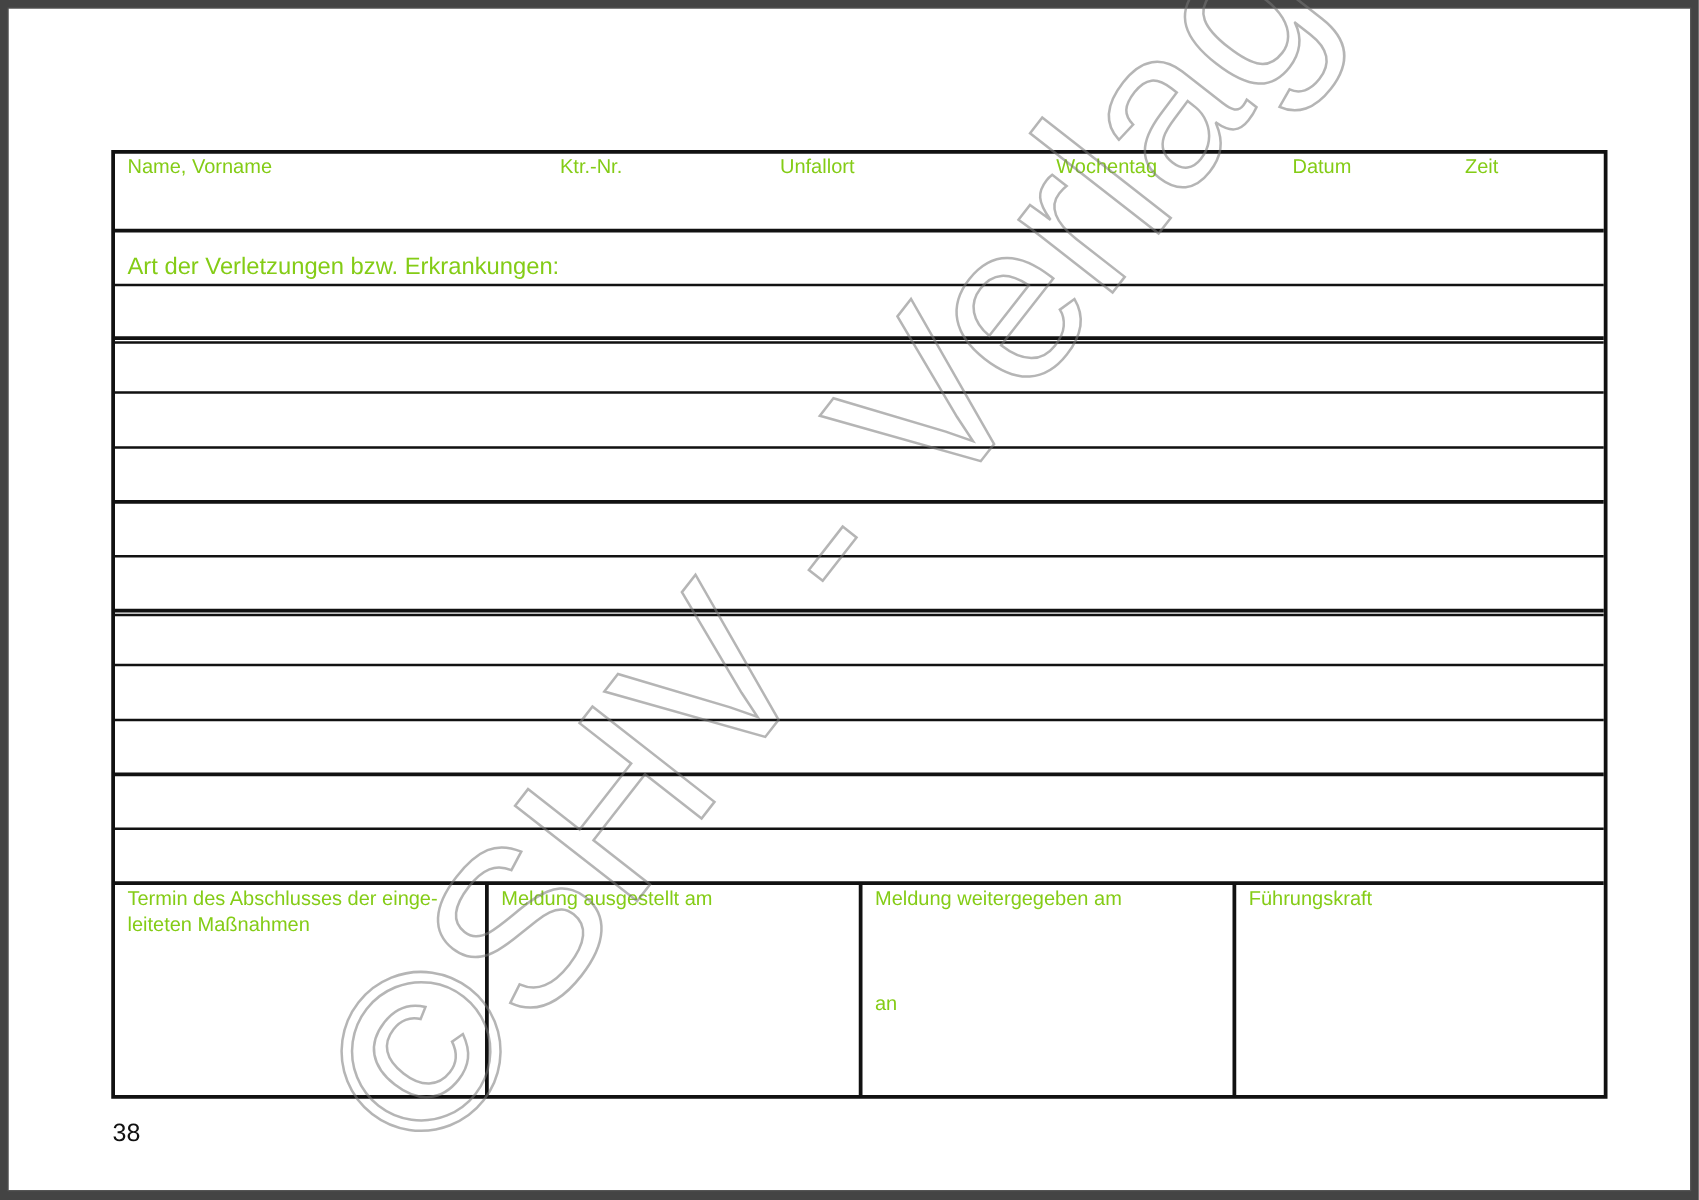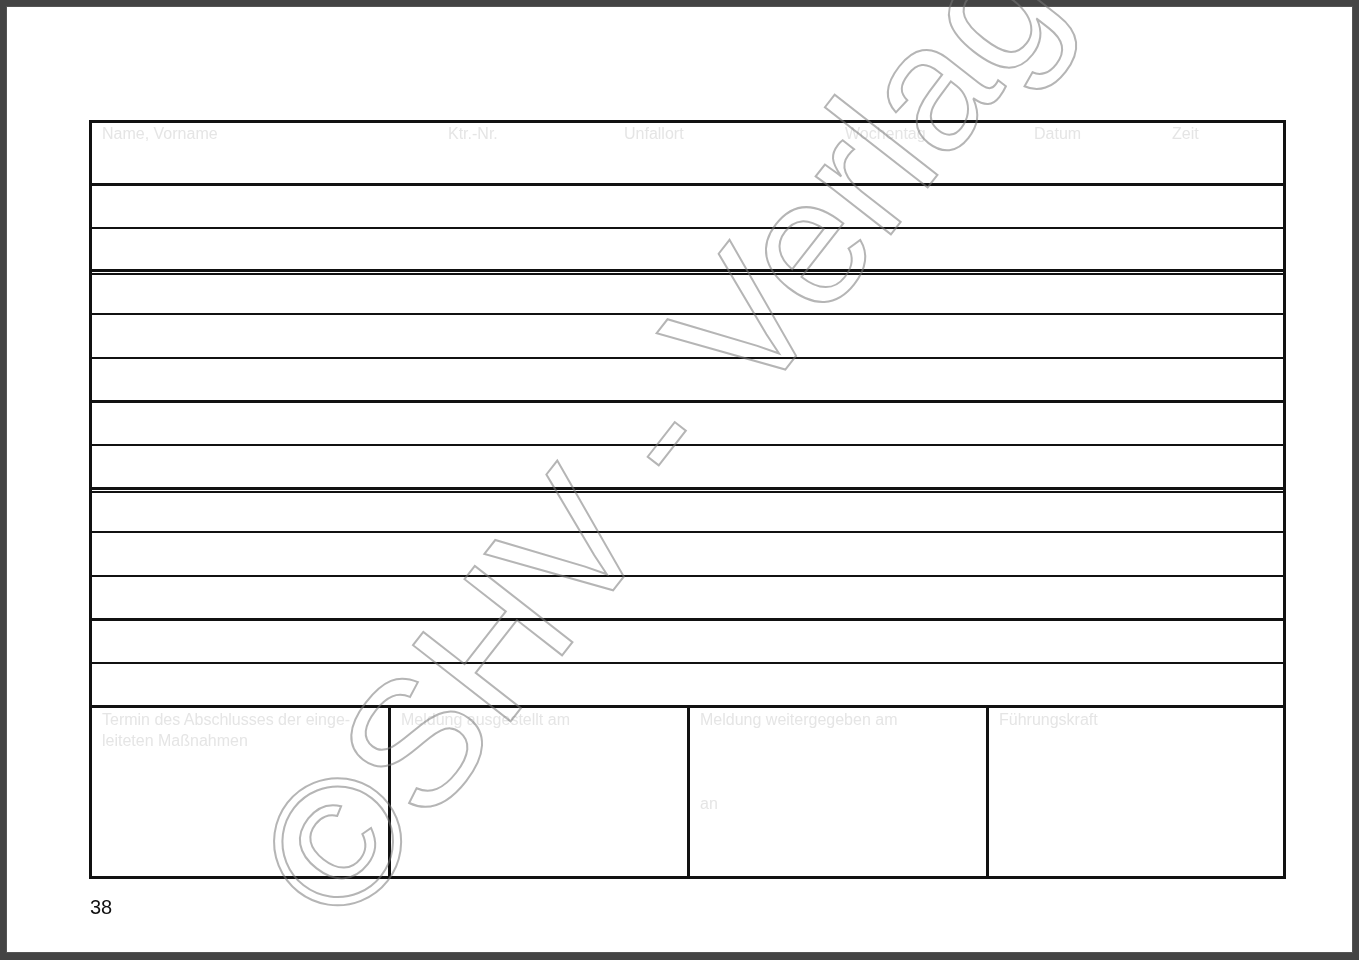--- a/index.html
+++ b/index.html
@@ -15,21 +15,21 @@
       position:absolute; left:90px; top:76px; font-size:29px; font-weight:bold; font-style:italic;
       color:#ffffff; white-space:nowrap; letter-spacing:0.2px;
     }
     .form {
       position:absolute; left:89px; top:120px; width:1197px; height:759px;
       border:3px solid #111; box-sizing:border-box;
     }
     .hline { position:absolute; left:0; right:0; background:#111; }
     .hl-thick { height:3px; }
     .hl-thin { height:2px; }
-    .label { position:absolute; color:#e5e5e5; white-space:nowrap; }
+    .label { position:absolute; color:#84cc16; white-space:nowrap; }
     .small { font-size:16px; }
     .mid { font-size:19px; }
     .field {
       position:absolute; background:transparent; border:none; outline:none;
     }
     .vline { position:absolute; top:583px; bottom:0; width:3px; background:#111; }
     .pagenum { position:absolute; left:90px; top:896px; font-size:20px; color:#111; }
     .watermark {
       position:absolute; left:180px; top:330px; font-size:180px; font-family:"Liberation Sans", sans-serif;
       color:transparent; -webkit-text-stroke:2px rgba(120,120,120,0.55);
@@ -55,20 +55,21 @@
 
   <input class="field" style="left: 8px; top: 24px; width: 340px; height: 34px;">
   <input class="field" style="left: 354px; top: 24px; width: 170px; height: 34px;">
   <input class="field" style="left: 530px; top: 24px; width: 215px; height: 34px;">
   <input class="field" style="left: 751px; top: 24px; width: 185px; height: 34px;">
   <input class="field" style="left: 940px; top: 24px; width: 134px; height: 34px;">
   <input class="field" style="left: 1078px; top: 24px; width: 110px; height: 34px;">
 
   <div class="hline hl-thick" style="top:60px;"></div>
 
+  <span class="label mid" style="left:10px;top:80px;">Art der Verletzungen bzw. Erkrankungen:</span>
   <div class="hline hl-thin" style="top:104px;"></div>
   <input class="field" style="left: 8px; top: 107px; width: 1180px; height: 38px;">
   <div class="hline hl-thick" style="top:146px;"></div>
   <div class="hline hl-thin" style="top:150px;"></div>
 
   <div class="hline hl-thin" style="top:190px;"></div>
   <input class="field" style="left: 8px; top: 193px; width: 1180px; height: 38px;">
   <div class="hline hl-thin" style="top:234px;"></div>
   <input class="field" style="left: 8px; top: 237px; width: 1180px; height: 38px;">
   <div class="hline hl-thick" style="top:277px;"></div>

